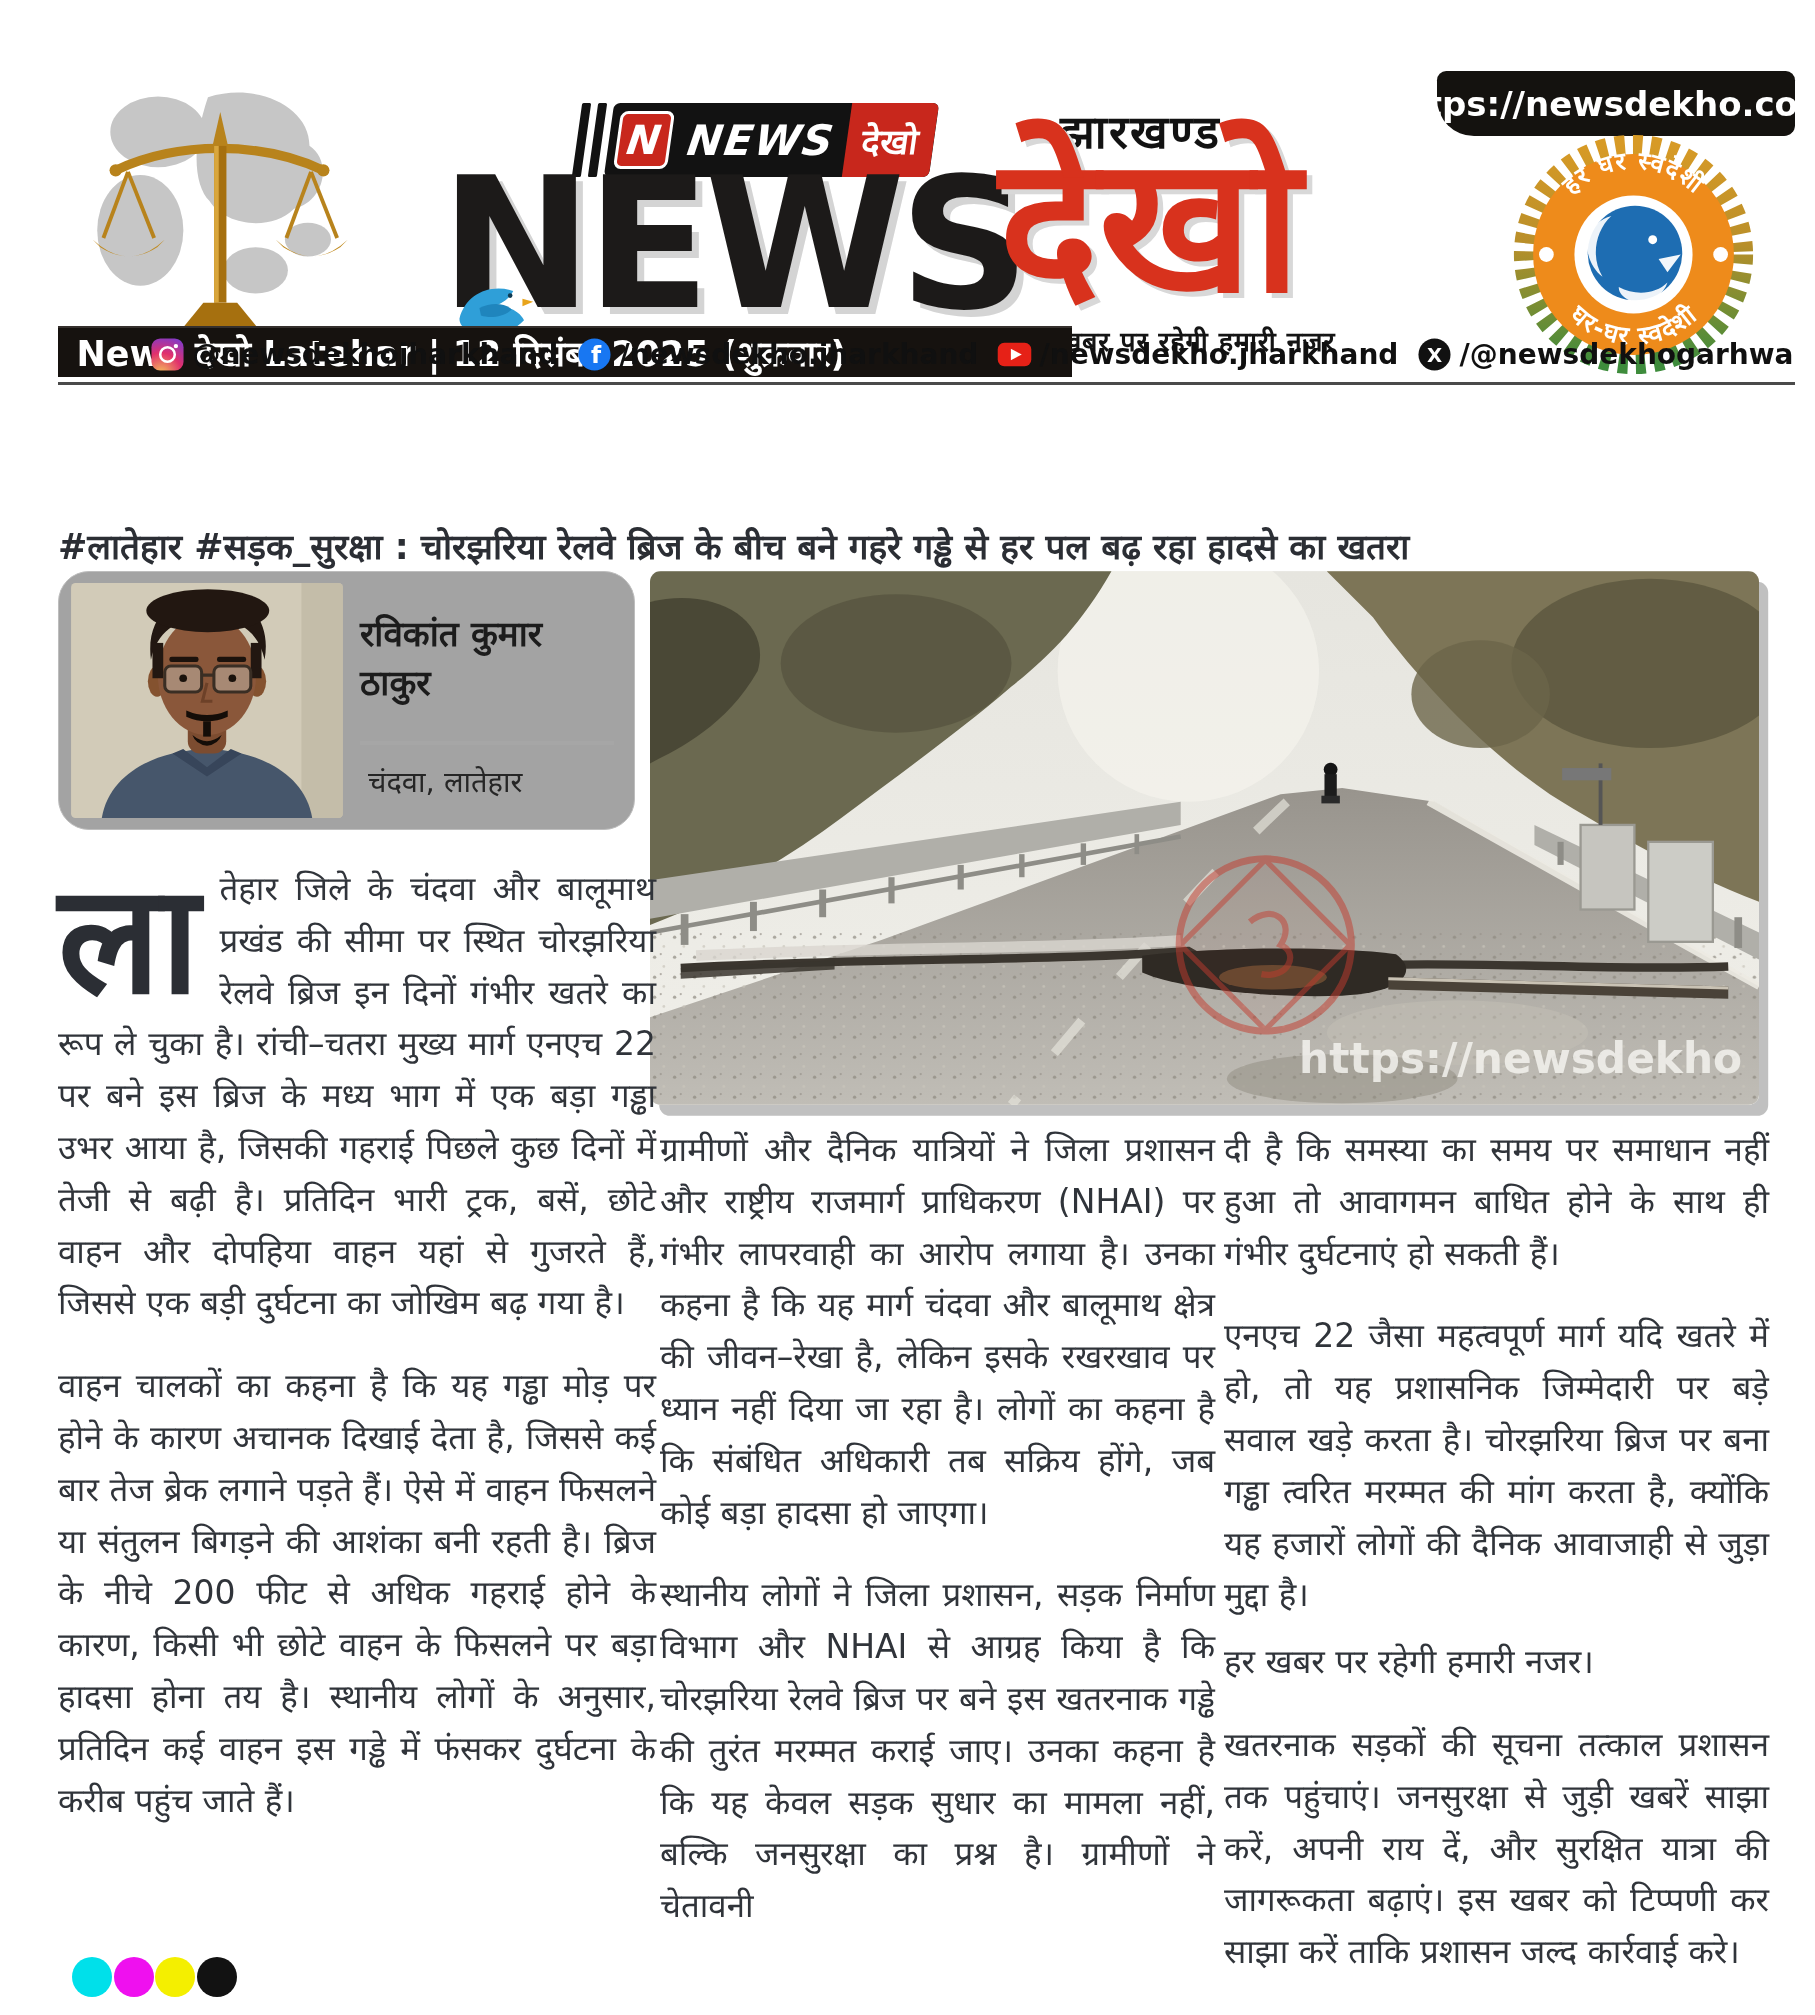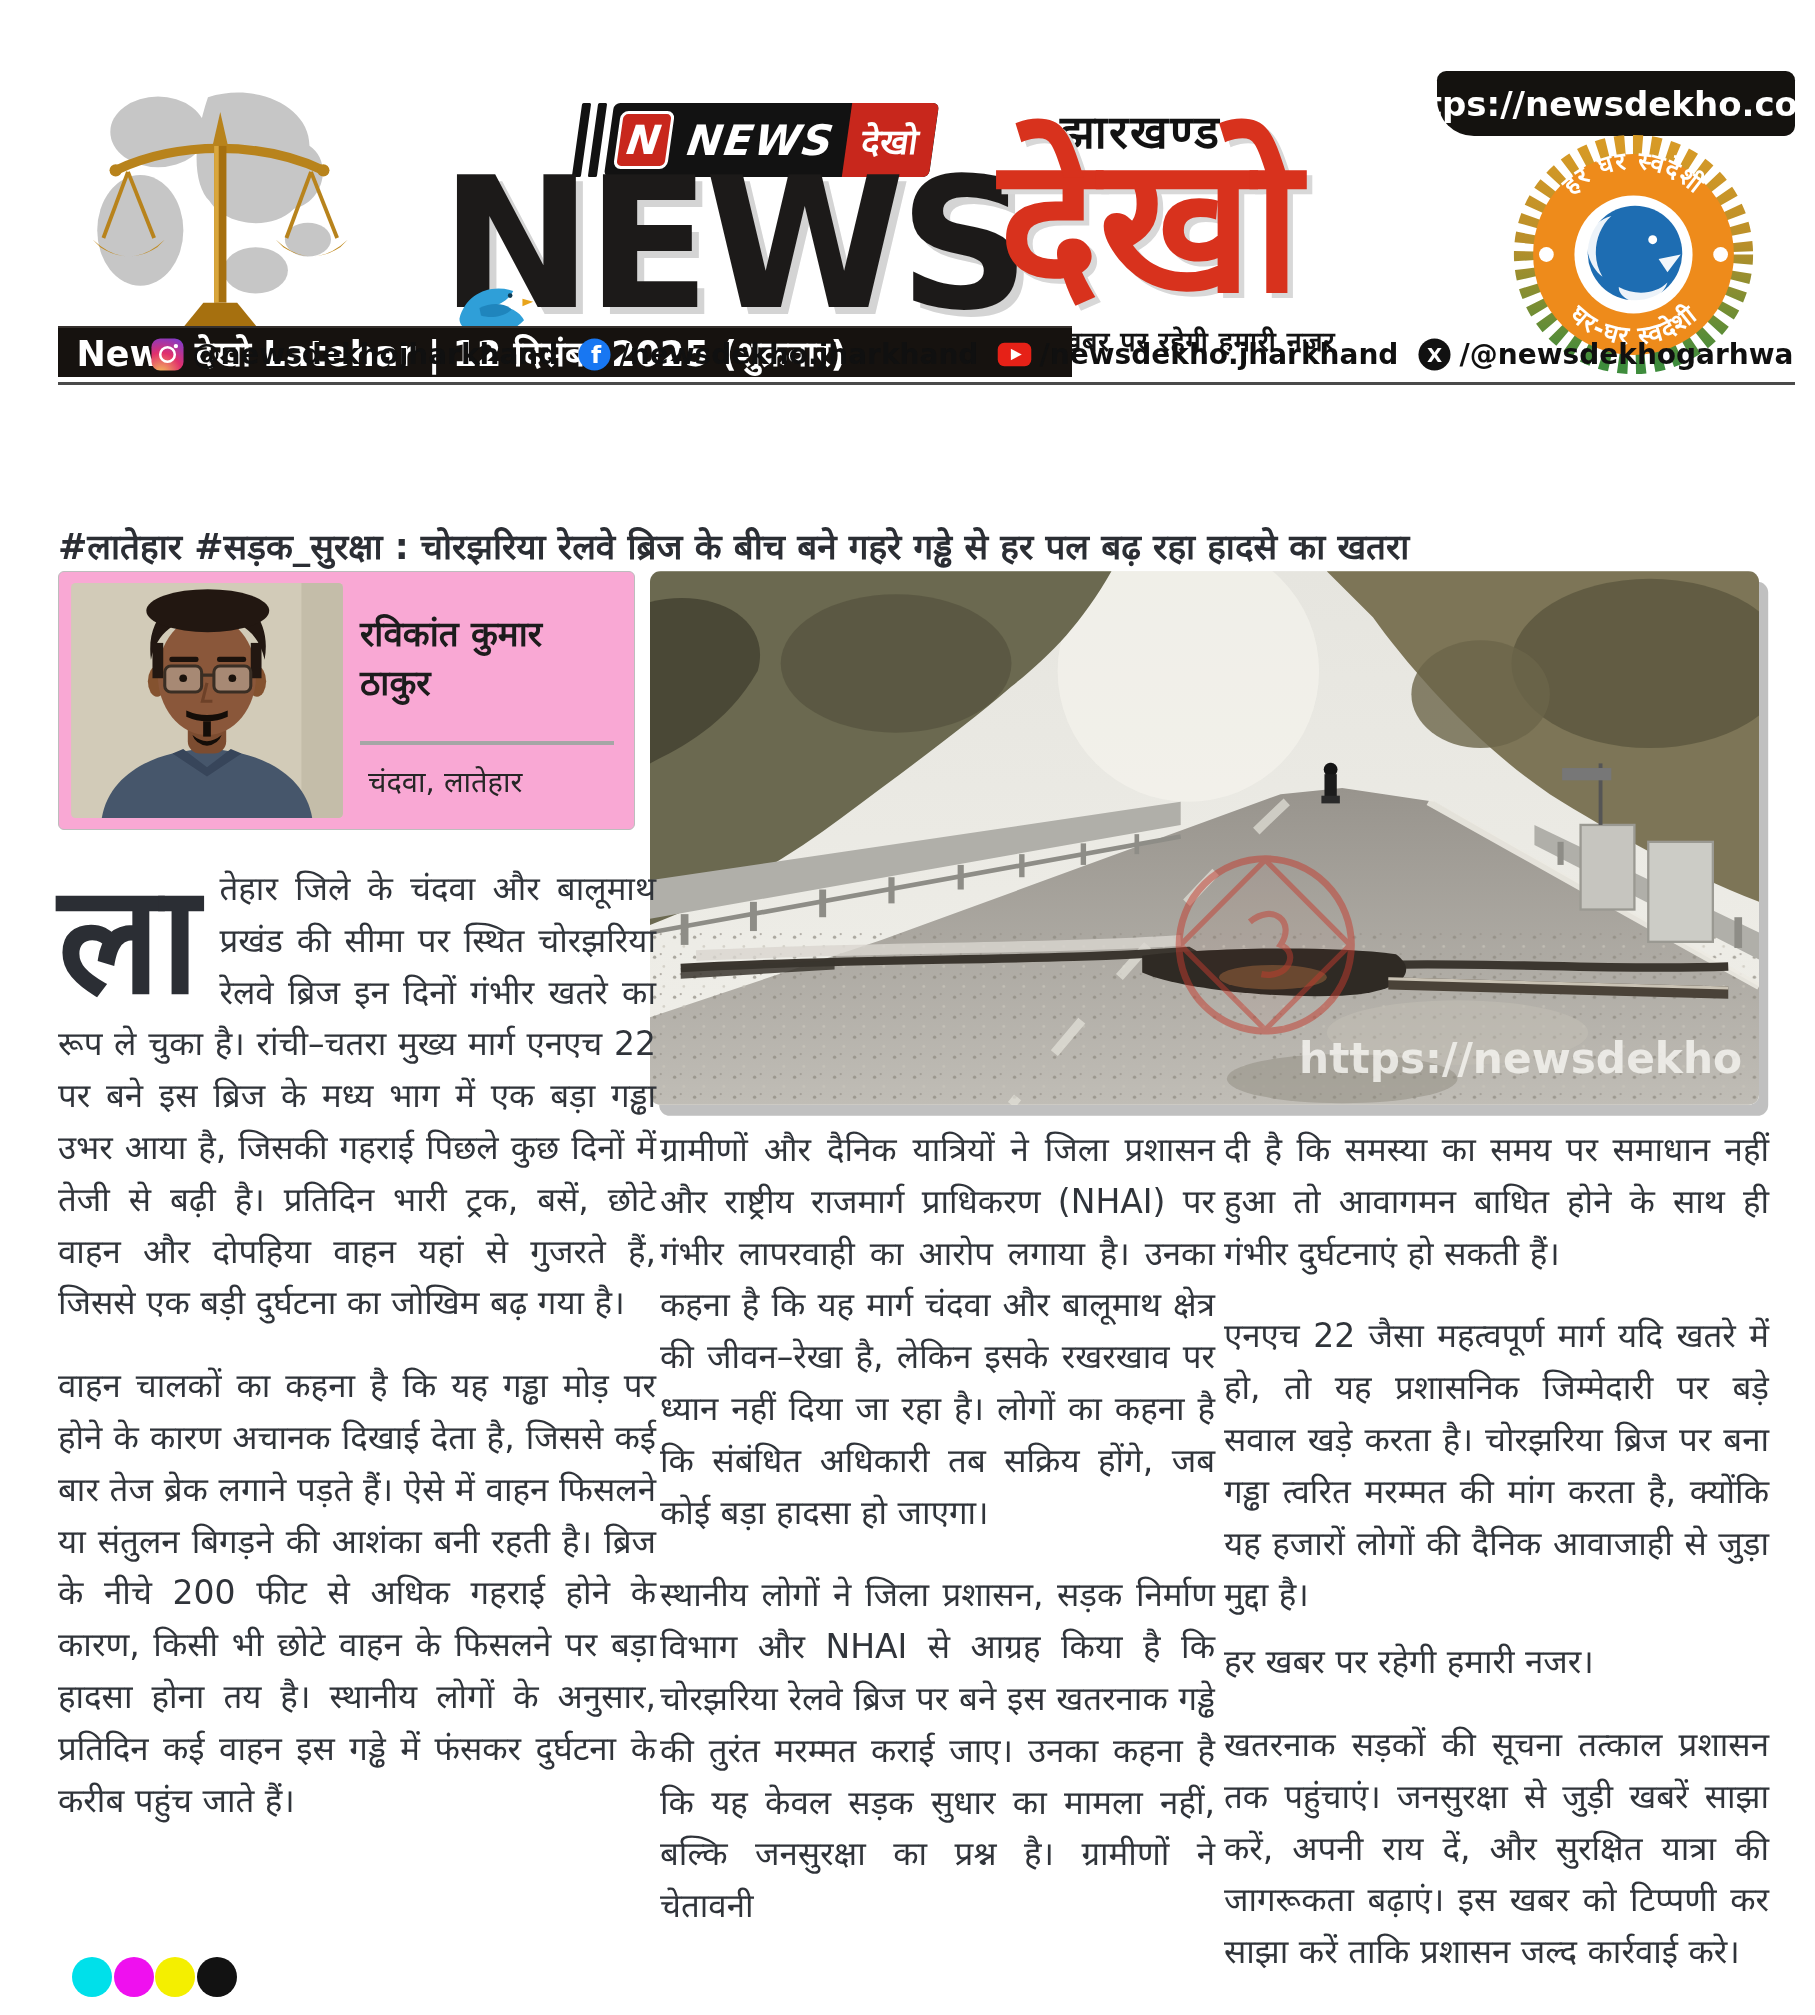--- a/index.html
+++ b/index.html
@@ -36,22 +36,22 @@
   .sicon svg{width:100%;height:100%;}
   .header-rule{position:absolute;left:58px;top:382px;width:1737px;height:3.1px;background:#4a4a4a;}
 
   
   .headline{position:absolute;left:58px;top:395px;width:1740px;font-size:54px;font-weight:800;color:#2b2e34;
             line-height:1.05;white-space:nowrap;overflow:hidden;}
   .subheadline{position:absolute;left:58px;top:500px;width:1740px;font-size:35px;font-weight:700;color:#2b2e34;
                white-space:nowrap;overflow:hidden;margin-top:22px;}
 
   
-  .reporter-card{position:absolute;left:58px;top:571px;width:575px;height:257px;background:#f9a8d4;
-                 border:0.8px solid #bdbdbd;border-radius:6px;}
+  .reporter-card{position:absolute;left:58px;top:571px;width:575px;height:257px;background:#a3a3a3;
+                 border:0.8px solid #bdbdbd;border-radius:31px;}
   .reporter-photo{position:absolute;left:12.3px;top:10.8px;width:272px;height:235px;border-radius:4.6px;overflow:hidden;}
   .reporter-name{position:absolute;left:301px;top:38px;width:261px;font-size:35px;font-weight:800;color:#1c1c1c;line-height:1.4;}
   .reporter-divider{position:absolute;left:301px;top:169px;width:254px;height:3.8px;background:#a6a6a6;}
   .reporter-location{position:absolute;left:301px;top:189px;font-size:29px;color:#262626;margin-left:8px;}
 
   
   .photo{position:absolute;left:650px;top:571px;width:1109px;height:534px;border-radius:10.8px;overflow:hidden;
          box-shadow:9.2px 10.8px 0 rgba(130,130,130,.5);}
 
   

